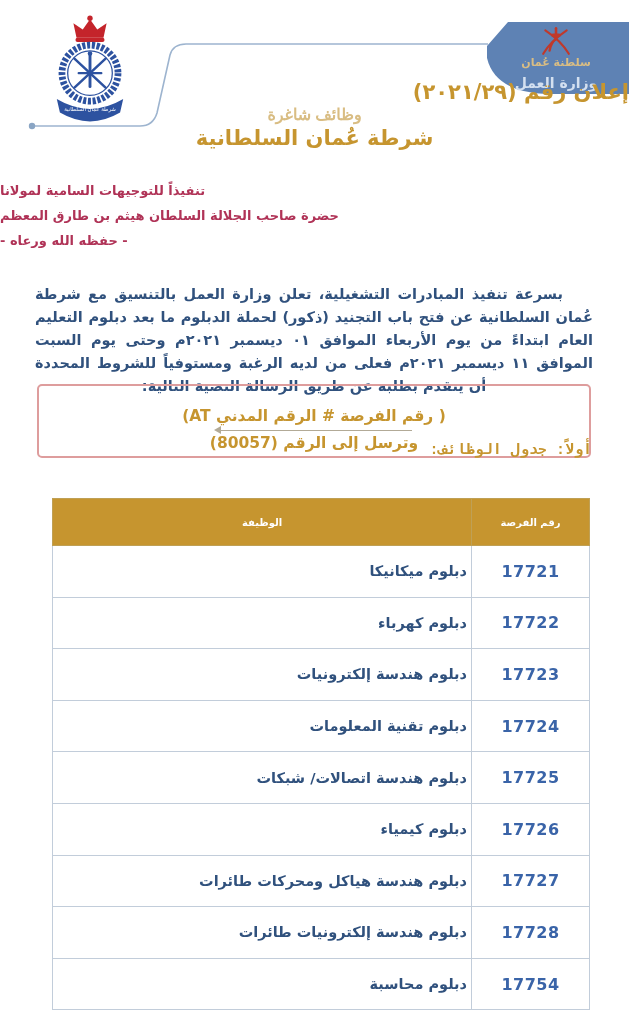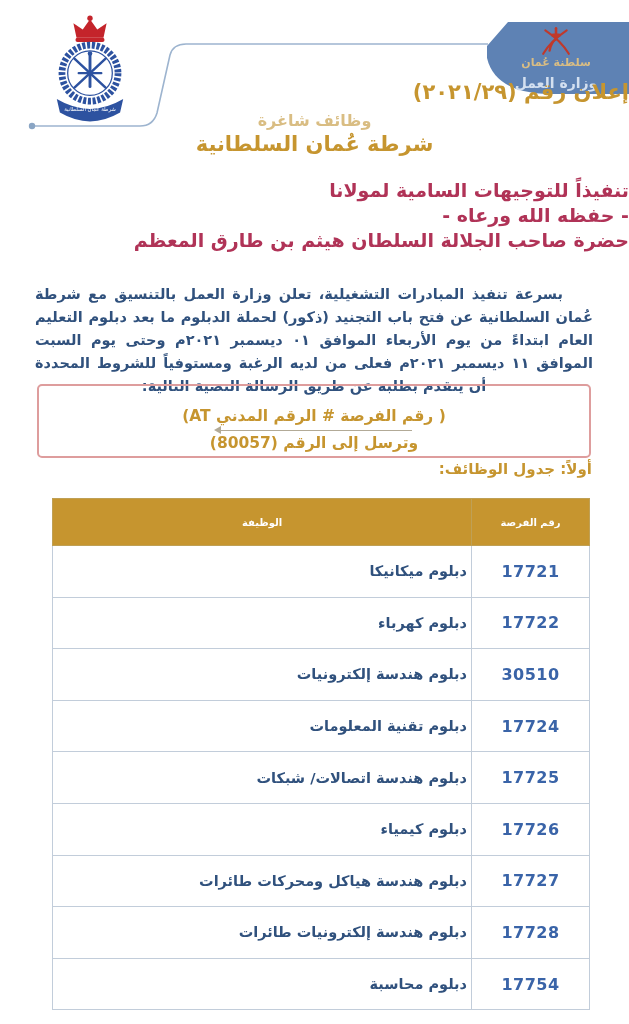--- a/index.html
+++ b/index.html
@@ -24,45 +24,45 @@
   .ministry-banner .banner-bg{position:absolute;inset:0;}
   .banner-content{
     position:absolute;inset:0;display:flex;flex-direction:column;align-items:center;
     padding-right:4px;padding-top:4px;
   }
   .banner-sultanate{font-size:11px;font-weight:bold;color:var(--pale-gold);line-height:13px;}
   .banner-ministry{font-size:14px;font-weight:bold;color:#d4e0f0;line-height:13px;margin-top:8px;}
   
   .title-block{position:absolute;top:80px;left:0;right:0;text-align:center;}
   .announce-no{font-size:21px;font-weight:bold;color:var(--gold);line-height:24px;text-align:right;}
-  .subtitle{font-size:16px;font-weight:bold;color:var(--pale-gold);line-height:22px;margin-top:6px;}
+  .subtitle{font-size:16px;font-weight:bold;color:var(--pale-gold);line-height:22px;font-family:Liberation Serif, serif;}
   .org{font-size:21px;font-weight:bold;color:var(--gold);line-height:25px;}
   
-  .royal-heading{position:absolute;top:178px;left:0;right:0;text-align:right;
-    color:var(--crimson);font-size:19px;font-weight:bold;line-height:25px;}
+  .royal-heading{position:absolute;top:178px;left:0;right:0;text-align:left;
+    color:var(--crimson);font-size:13px;font-weight:bold;line-height:25px;}
   
   .body-par{
     position:absolute;top:283px;right:36px;left:35px;
     color:var(--navy);font-size:14.5px;font-weight:bold;line-height:23px;
     text-align:justify;text-align-last:center;text-indent:30px;
   }
   
   .sms-box{
     position:absolute;top:384px;right:38px;left:37px;height:74px;
     border:2px solid var(--box-border);border-radius:5px;text-align:center;padding-top:20px;
   }
   .sms-line{font-size:15.5px;font-weight:bold;color:var(--gold);line-height:21px;}
   .sms-divider{position:relative;width:195px;margin:3px auto 2px;border-top:1.6px solid #b2aa97;}
   .sms-divider .arrow-head{
     position:absolute;left:-3px;top:-4.6px;width:0;height:0;
     border-top:4px solid transparent;border-bottom:4px solid transparent;
     border-right:7px solid #b2aa97;
   }
   
-  .table-label{position:absolute;top:460px;right:37px;font-size:15px;font-weight:bold;color:var(--gold);}
+  .table-label{position:absolute;top:440px;right:37px;font-size:15px;font-weight:bold;color:var(--gold);font-family:Liberation Mono, monospace;}
   
   table.jobs{
     position:absolute;top:498px;left:52px;width:538px;
     border-collapse:collapse;direction:rtl;
   }
   table.jobs th,table.jobs td{border:1px solid var(--table-border);}
   table.jobs thead th{
     background:var(--table-header-bg);color:#ffffff;font-size:10px;font-weight:bold;
     height:47px;text-align:center;border-color:#bfa055;
   }
@@ -127,22 +127,22 @@
   </div>
 
   <div class="title-block">
     <div class="announce-no">إعلان رقم (٢٠٢١/٢٩)</div>
     <div class="subtitle">وظائف شاغرة</div>
     <div class="org">شرطة عُمان السلطانية</div>
   </div>
 
   <div class="royal-heading">
     <div>تنفيذاً للتوجيهات السامية لمولانا</div>
+    <div>حضرة صاحب الجلالة السلطان هيثم بن طارق المعظم</div>
     <div>- حفظه الله ورعاه -</div>
-    <div>حضرة صاحب الجلالة السلطان هيثم بن طارق المعظم</div>
   </div>
 
   <p class="body-par">بسرعة تنفيذ المبادرات التشغيلية، تعلن وزارة العمل بالتنسيق مع شرطة عُمان السلطانية عن فتح باب التجنيد (ذكور) لحملة الدبلوم ما بعد دبلوم التعليم العام ابتداءً من يوم الأربعاء الموافق ٠١ ديسمبر ٢٠٢١م وحتى يوم السبت الموافق ١١ ديسمبر ٢٠٢١م فعلى من لديه الرغبة ومستوفياً للشروط المحددة أن يتقدم بطلبه عن طريق الرسالة النصية التالية:</p>
 
   <div class="sms-box">
     <div class="sms-line">( رقم الفرصة # الرقم المدني AT)</div>
     <div class="sms-divider">
       <span class="arrow-head"></span>
     </div>
     <div class="sms-line">وترسل إلى الرقم (80057)</div>
@@ -160,21 +160,21 @@
     <tbody>
       <tr>
         <td class="num">17721</td>
         <td class="job">دبلوم ميكانيكا</td>
       </tr>
       <tr>
         <td class="num">17722</td>
         <td class="job">دبلوم كهرباء</td>
       </tr>
       <tr>
-        <td class="num">30510</td>
+        <td class="num">17723</td>
         <td class="job">دبلوم هندسة إلكترونيات</td>
       </tr>
       <tr>
         <td class="num">17724</td>
         <td class="job">دبلوم تقنية المعلومات</td>
       </tr>
       <tr>
         <td class="num">17725</td>
         <td class="job">دبلوم هندسة اتصالات/ شبكات</td>
       </tr>

